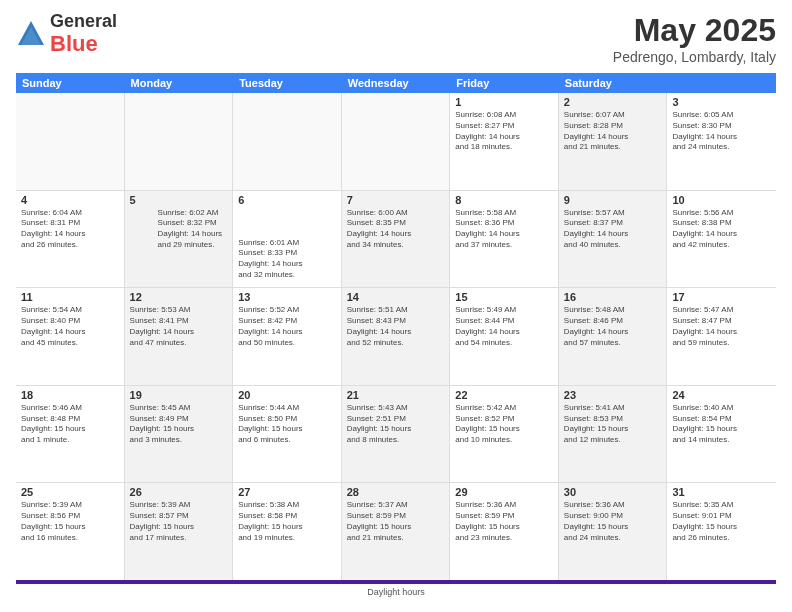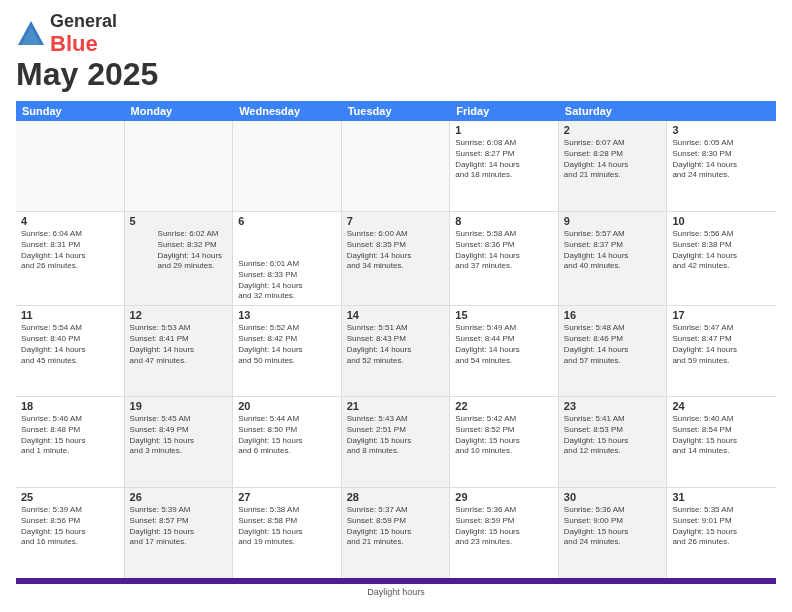--- a/index.html
+++ b/index.html
@@ -15,21 +15,20 @@
       height: 612px;
       padding: 12px 16px;
       display: flex;
       flex-direction: column;
     }
     .header {
       display: flex;
       justify-content: space-between;
       align-items: flex-start;
       margin-bottom: 8px;
-      flex-direction: column;
     }
     .logo {
       display: flex;
       align-items: center;
     }
     .logo-text {
       display: flex;
       flex-direction: column;
       line-height: 1.1;
     }
@@ -117,49 +116,50 @@
     .day-info {
       font-size: 8px;
       line-height: 1.35;
       color: #444;
     }
     .footer-note {
       font-size: 9px;
       color: #555;
       text-align: center;
       padding: 3px 0;
-      border-top: 6px solid #4c1d95;
+      border-top: 4px solid #4c1d95;
     }
   </style>
 </head>
 <body>
 
 <div class="page">
   <div class="header">
     <div class="logo">
       <svg class="logo-icon" viewBox="0 0 30 30">
         <polygon points="15,2 28,26 2,26" fill="#3a7bbf"></polygon>
         <polygon points="15,8 25,26 5,26" fill="#5a9fd4" opacity="0.5"></polygon>
       </svg>
       <div class="logo-text">
         <span class="logo-general">General</span>
         <span class="logo-blue">Blue</span>
       </div>
     </div>
     <div class="title-area">
       <div class="main-title">May 2025</div>
+      <div class="subtitle">Pedrengo, Lombardy, Italy</div>
     </div>
   </div>
 
   <div class="calendar">
     <div class="cal-header">
     <div class="cal-header-cell">Sunday</div>
         <div class="cal-header-cell">Monday</div>
+        <div class="cal-header-cell">Tuesday</div>
         <div class="cal-header-cell">Wednesday</div>
-        <div class="cal-header-cell">Tuesday</div>
         <div class="cal-header-cell">Friday</div>
         <div class="cal-header-cell">Saturday</div>
       </div>
     <div class="cal-body">
     <div class="cal-row">
           <div class="cal-cell empty"></div>
           <div class="cal-cell empty"></div>
           <div class="cal-cell empty"></div>
           <div class="cal-cell empty"></div>
           <div class="cal-cell">

